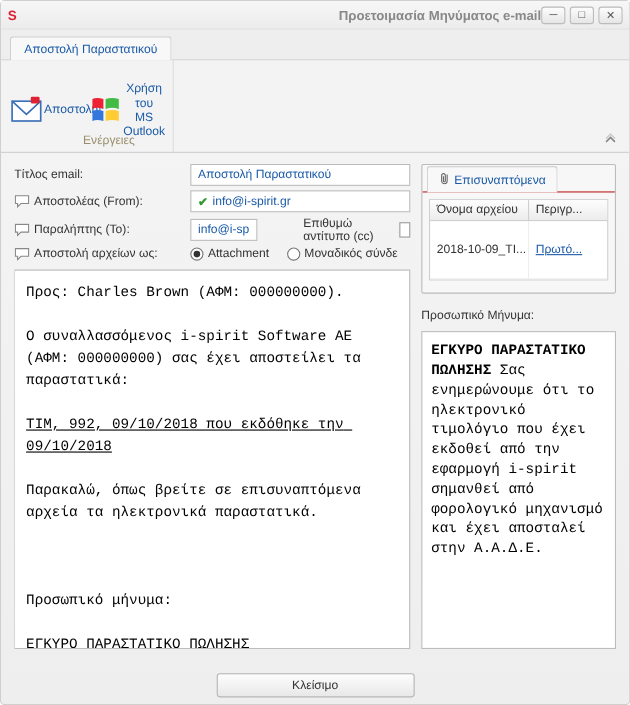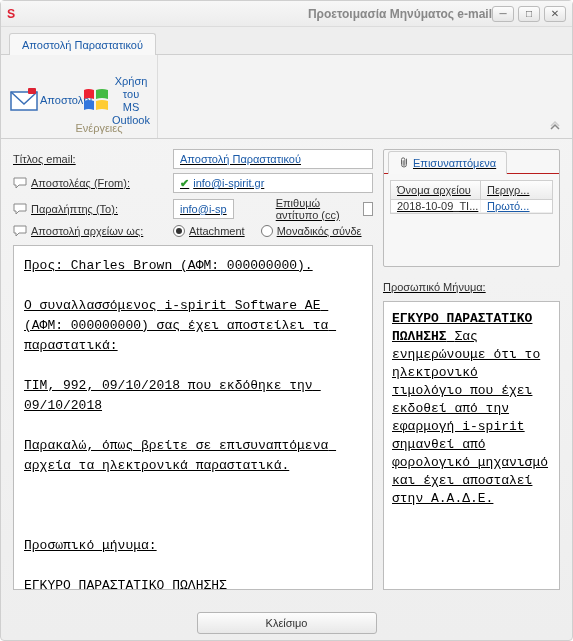--- a/index.html
+++ b/index.html
@@ -119,21 +119,20 @@
     display:flex;
     flex-direction:column;
     padding:10px 12px 6px;
     overflow:hidden;
   }
   .upper {
     display:flex;
     gap:10px;
     flex:1;
     overflow:hidden;
-    text-decoration:underline;
   }
   .left-col {
     width:360px;
     display:flex;
     flex-direction:column;
   }
   .right-col {
     flex:1;
     display:flex;
     flex-direction:column;
@@ -210,21 +209,21 @@
   }
   .attach-table {
     border:1px solid #cfcfcf;
     background:#fff;
     font-size:11px;
   }
   .attach-table .th-row { display:flex; background:linear-gradient(#fdfdfd,#ececec); border-bottom:1px solid #cfcfcf;align-items:center;}
   .attach-table .th { padding:3px 6px; border-right:1px solid #cfcfcf; color:#333;}
   .attach-table .th:last-child{border-right:none;}
   .attach-table .td-row { display:flex; border-bottom:1px solid #eee;}
-  .attach-table .td { padding:0 6px; border-right:1px solid #eee; color:#333; overflow:hidden; white-space:nowrap;}
+  .attach-table .td { padding:20px 6px; border-right:1px solid #eee; color:#333; overflow:hidden; white-space:nowrap;}
   .attach-table .td:last-child{border-right:none;}
   .attach-link { color:#1a5aa8; text-decoration:underline; cursor:pointer;}
   .col-a { width:90px; }
   .col-b { flex:1; }
   .pm-label { color:#333; margin-top:6px; }
   .pm-box {
     flex:1;
     border:1px solid #bcbcbc;
     background:#fff;
     padding:8px;

